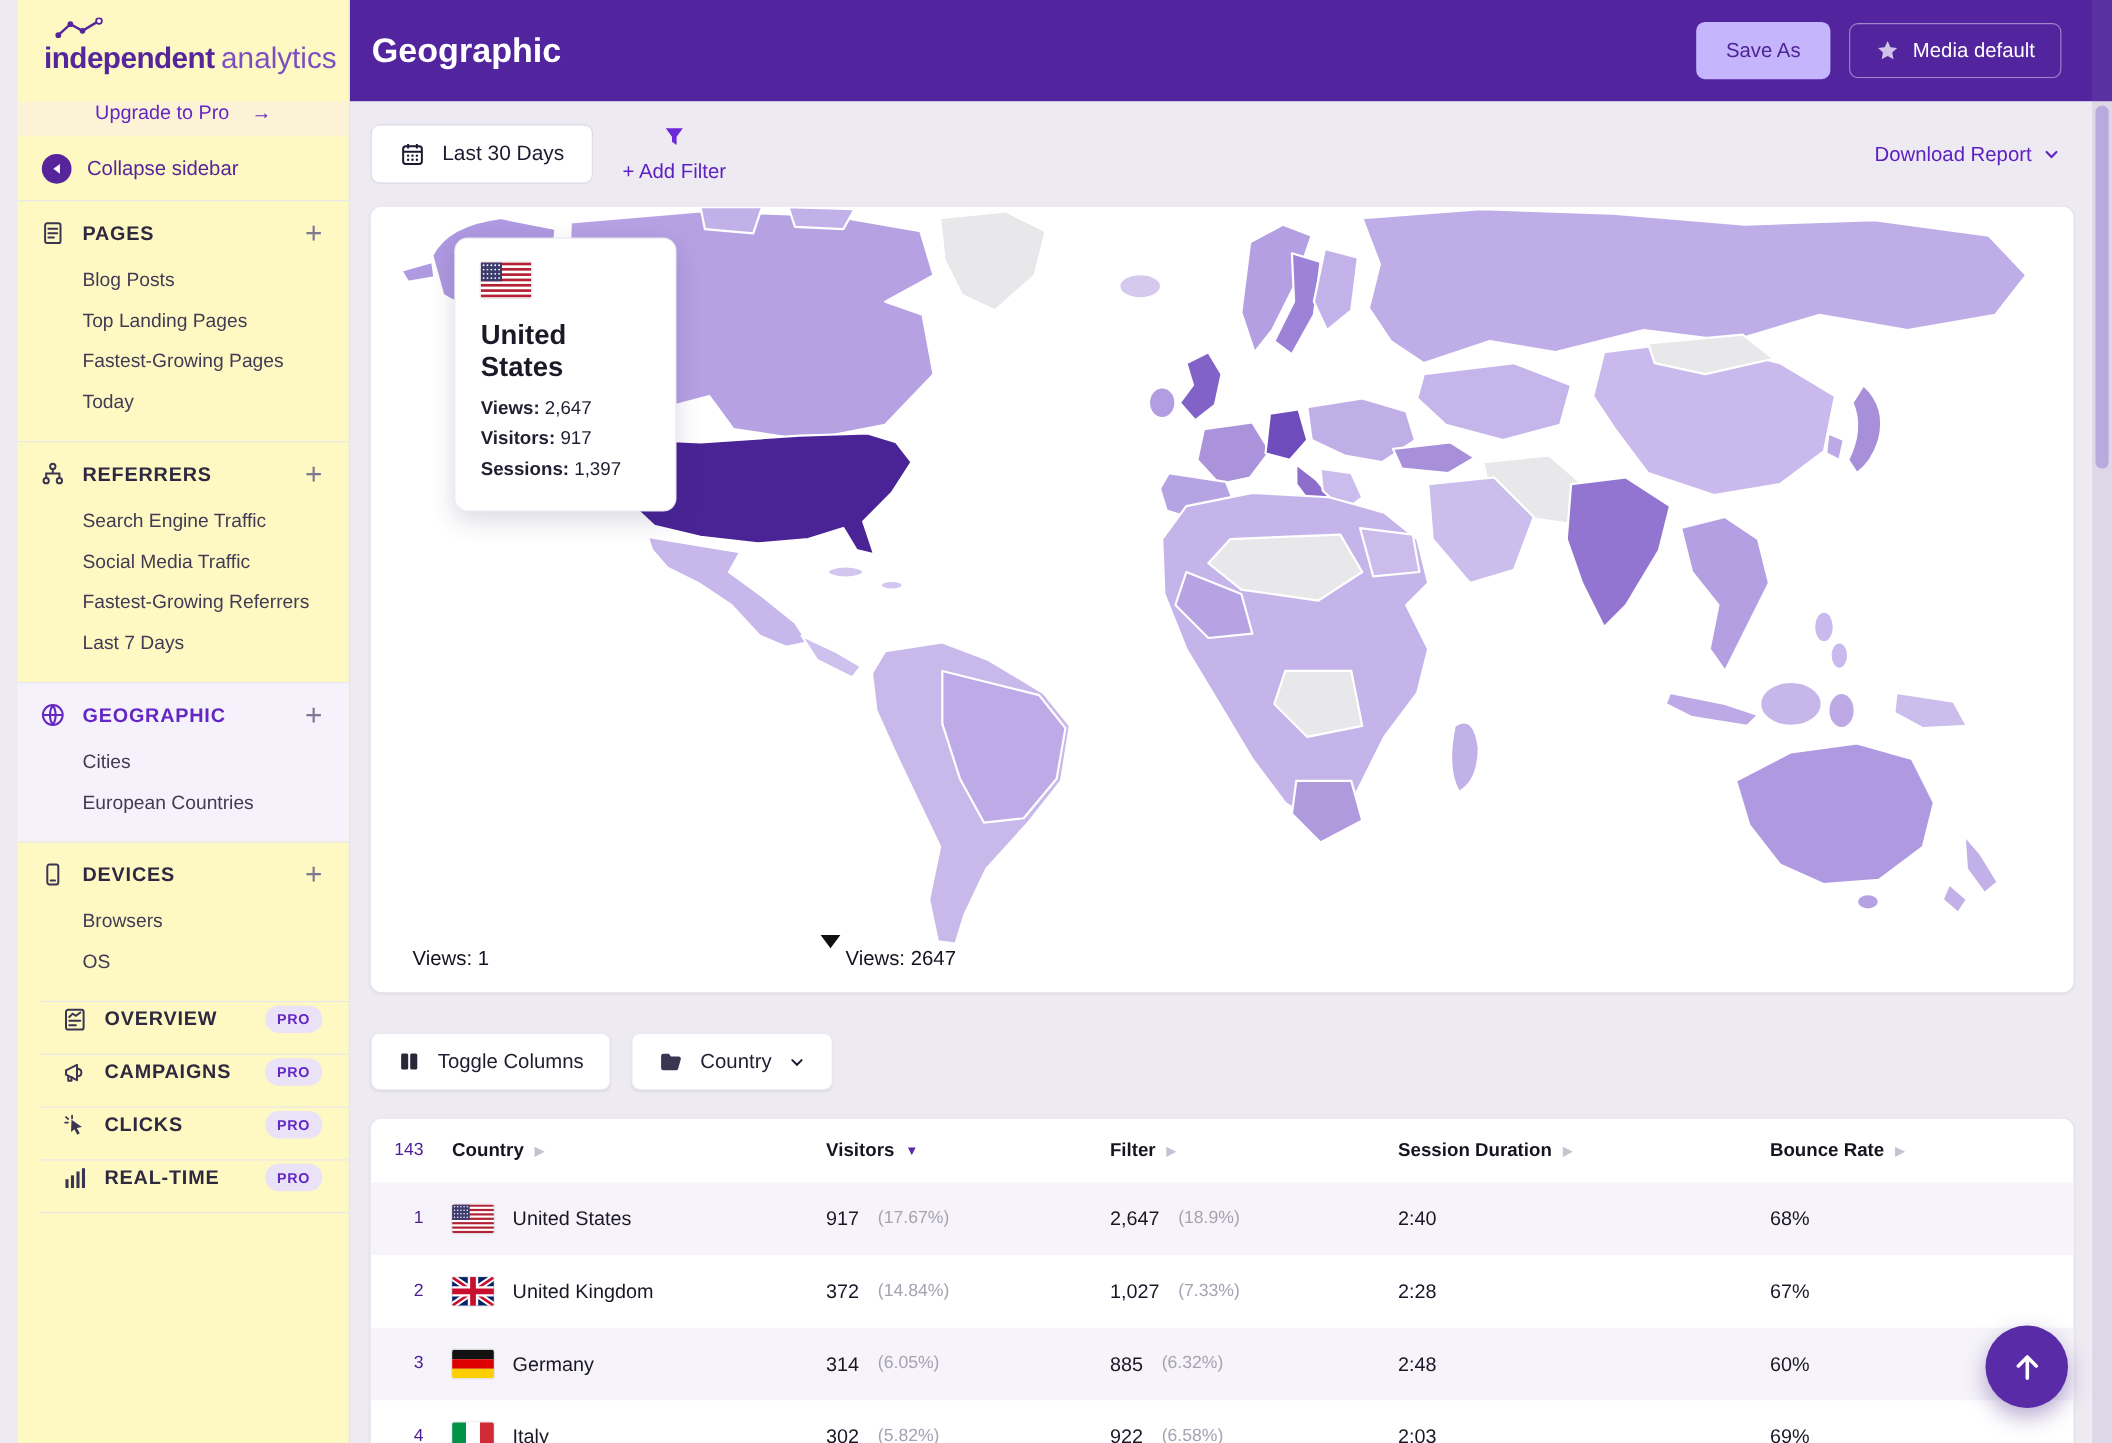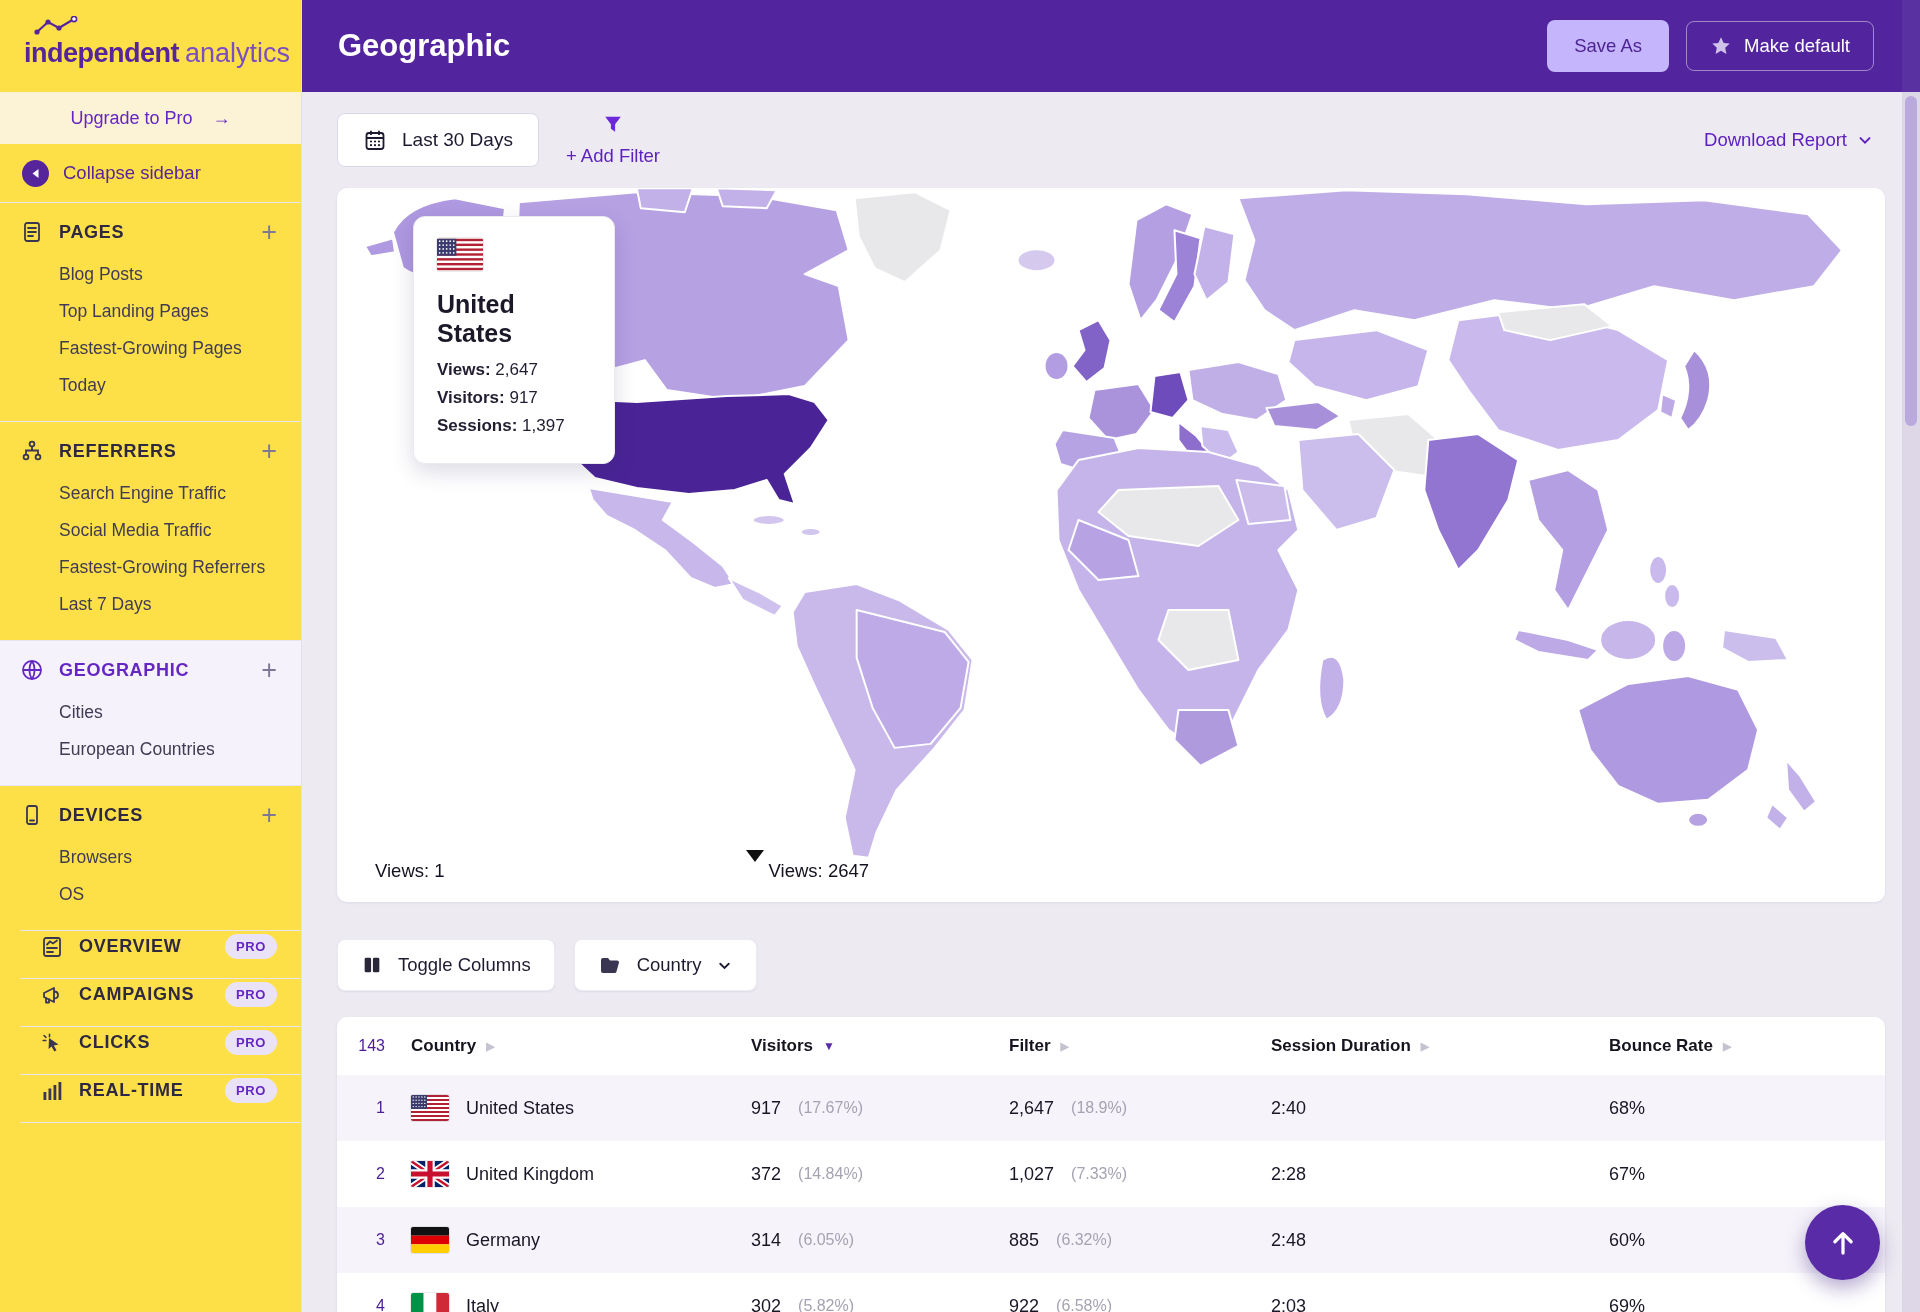--- a/index.html
+++ b/index.html
@@ -1,26 +1,26 @@
 <!DOCTYPE html>
 <html><head>
 <meta charset="utf-8">
 <style>
   * { margin:0; padding:0; box-sizing:border-box; }
   html,body { width:1920px; height:1312px; overflow:hidden; font-family:"Liberation Sans",sans-serif; background:#edeaf2; }
   .app { position:relative; width:1920px; height:1312px; }
 
   
-  .sidebar { position:absolute; left:0; top:0; bottom:0; width:302px; background:#fde047; border-right:1px solid #e3dfeb; z-index:6; }
+  .sidebar { position:absolute; left:16px; top:0; bottom:0; width:302px; background:#fef9c3; border-right:1px solid #e3dfeb; z-index:6; }
   .logo-area { padding:12px 0 10px 24px; height:92px; }
   .logo-squiggle { display:block; margin:4px 0 0 10px; }
   .logo-line { font-size:27px; margin-top:2px; white-space:nowrap; }
   .logo-bold { font-weight:700; color:#56259b; letter-spacing:-0.5px; }
   .logo-light { font-weight:400; color:#7b4fc0; margin-left:6px; }
-  .upgrade-bar { height:52px; background:#fcf3d6; display:flex; align-items:center; justify-content:center; gap:20px; color:#6527c4; font-size:18px; font-weight:500; cursor:pointer; }
+  .upgrade-bar { height:32px; background:#fcf3d6; display:flex; justify-content:center; gap:20px; color:#6527c4; font-size:18px; font-weight:500; cursor:pointer; }
   .collapse-row { height:58px; display:flex; align-items:center; gap:14px; padding-left:22px; color:#56259b; font-size:18.5px; cursor:pointer; }
   .collapse-circle { width:27px; height:27px; border-radius:50%; background:#56259b; display:flex; align-items:center; justify-content:center; }
   .side-section { border-top:1px solid #e8e5ee; padding:17px 24px 15px 20px; }
   .side-section.active { background:#f5f2fb; }
   .side-section.last { border-bottom:1px solid #e8e5ee; }
   .sec-head { display:flex; align-items:center; cursor:pointer; }
   .sec-icon { width:24px; height:24px; color:#3a3550; flex:0 0 24px; }
   .side-section.active .sec-icon { color:#6527c4; }
   .sec-label { flex:1; margin-left:15px; font-size:18px; font-weight:700; letter-spacing:0.04em; color:#2e2940; }
   .side-section.active .sec-label { color:#6527c4; }
@@ -222,21 +222,21 @@
 
   <div class="main">
 
     <div class="app-header">
       <div class="page-title">Geographic</div>
       <button class="btn-save-as">Save As</button>
       <button class="btn-make-default">
         <svg width="22" height="22" viewBox="0 0 24 24">
             <path d="M12,2.5 L14.9,8.6 L21.5,9.4 L16.6,14 L17.9,20.6 L12,17.3 L6.1,20.6 L7.4,14 L2.5,9.4 L9.1,8.6 Z" fill="#cfc3ea"></path>
           </svg>
-        <span>Make default</span>
+        <span>Media default</span>
       </button>
     </div>
 
     <div class="toolbar">
       <div class="btn-date">
         <svg width="24" height="24" viewBox="0 0 24 24" fill="none" stroke="#1d1930" stroke-width="1.8">
           <rect x="3.5" y="5" width="17" height="16" rx="2.5"></rect>
             <path d="M3.5,10 H20.5 M8,2.8 V7 M16,2.8 V7"></path>
           <g stroke="none" fill="#1d1930">
               <circle cx="8" cy="13.5" r="1.1"></circle>

